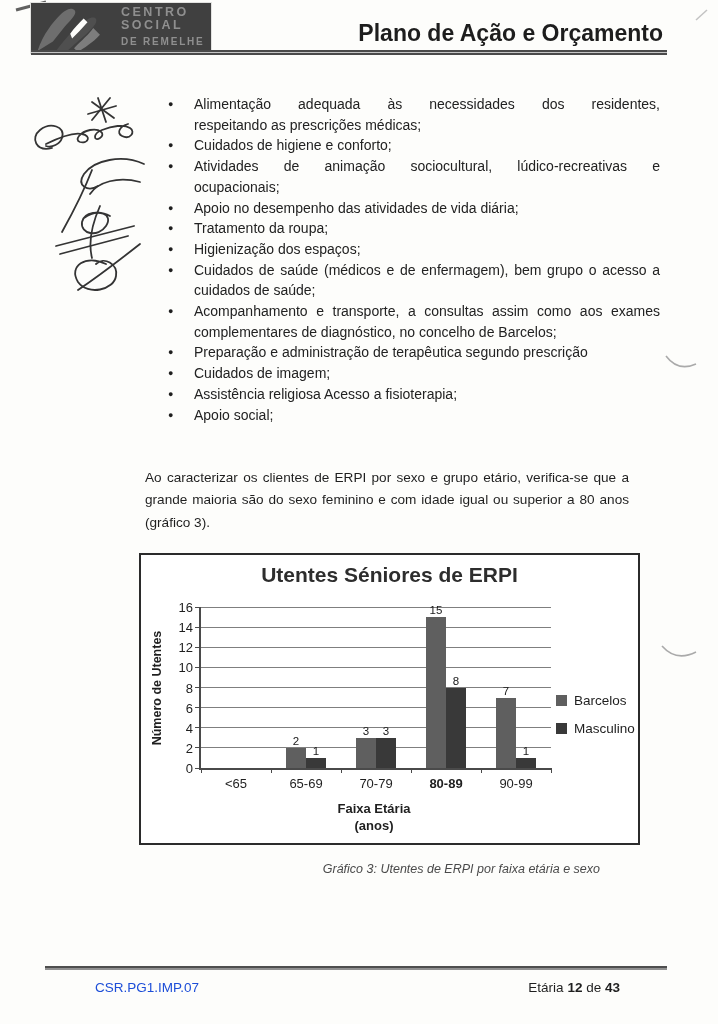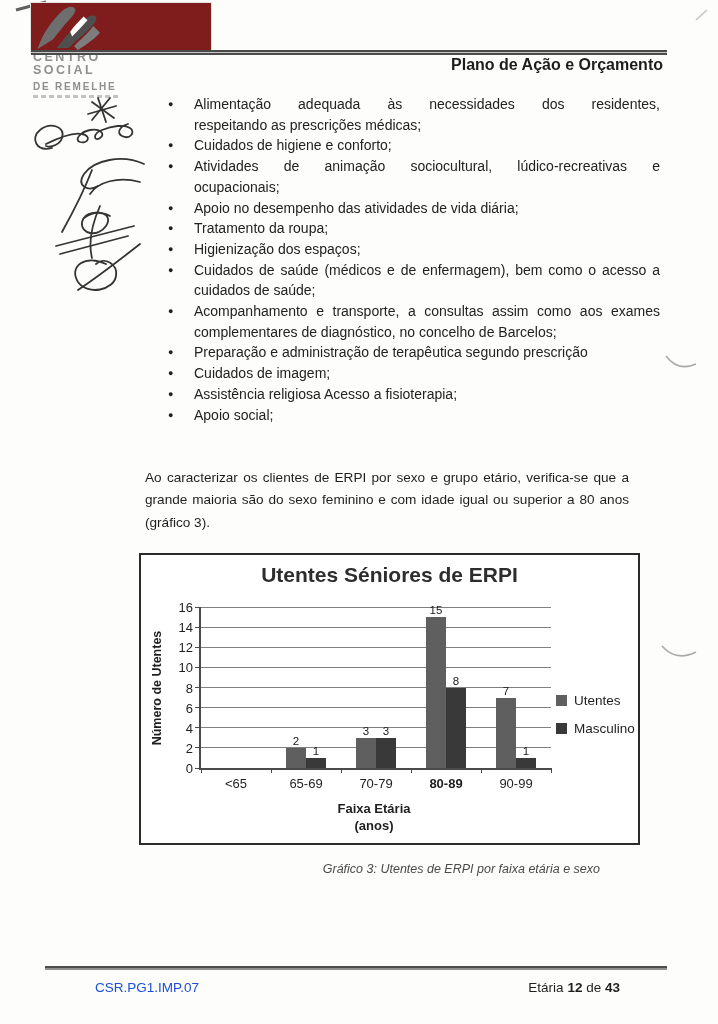--- a/index.html
+++ b/index.html
@@ -1,27 +1,27 @@
 <!DOCTYPE html>
 <html><head>
 <meta charset="utf-8">
 <style>
   html,body{margin:0;padding:0;background:#d9d9d9;}
   .page{position:relative;width:718px;height:1024px;margin:0 auto;background:#fdfdfb;
         font-family:"Liberation Sans",sans-serif;color:#222;overflow:hidden;}
   
-  .logo{position:absolute;left:30px;top:2px;width:180px;height:50px;display:flex;align-items:flex-start;
-        border:1px solid #e2e2e0;background:#7f1d1d;flex-direction:column;}
+  .logo{position:absolute;left:30px;top:2px;width:180px;height:50px;display:flex;align-items:flex-end;
+        border:1px solid #e2e2e0;background:#404040;}
   .logo svg{flex:none;}
   .logo-text{margin-left:2px;line-height:1;}
   .logo-line{font-weight:bold;color:#8f8f8f;letter-spacing:2.5px;font-size:12.5px;}
   .logo-line3{font-size:10px;letter-spacing:1.8px;margin-top:6px;}
   .logo-tagline{height:3px;width:86px;margin-top:3px;
         background:repeating-linear-gradient(90deg,#c3c3c3 0 5px,transparent 5px 8px);}
-  .header-title{position:absolute;top:20px;right:55px;font-size:16px;font-weight:600;color:#1d1d1d;margin-top:36px;}
+  .header-title{position:absolute;top:20px;right:55px;font-size:23px;font-weight:600;color:#1d1d1d;}
   .header-rule{position:absolute;left:31px;top:50px;width:636px;height:5px;
         background:linear-gradient(to bottom,#4a4a4a 0 2px,#c6c6c6 2px 3px,#4a4a4a 3px 5px);}
   .corner-mark{position:absolute;left:14px;top:0px;}
   .corner-mark-r{position:absolute;right:8px;top:8px;}
   
   .signature{position:absolute;left:22px;top:86px;}
   
   .services{position:absolute;left:168px;top:94px;width:492px;font-size:14px;line-height:20.7px;}
   .services li{display:flex;margin:0;padding:0;}
   .services .dot{flex:0 0 26px;color:#1e1e1e;font-size:13px;}
@@ -147,21 +147,21 @@
       </li>
       <li>
         <span class="dot" style="font-size: 9px; line-height: 20.7px;">●</span>
         <div class="txt">
           <div class="lline">Higienização dos espaços;</div>
         </div>
       </li>
       <li>
         <span class="dot" style="font-size: 9px; line-height: 20.7px;">●</span>
         <div class="txt">
-          <div class="jline">Cuidados de saúde (médicos e de enfermagem), bem como o acesso a</div>
+          <div class="jline">Cuidados de saúde (médicos e de enfermagem), bem grupo o acesso a</div>
           <div class="lline">cuidados de saúde;</div>
         </div>
       </li>
       <li>
         <span class="dot" style="font-size: 9px; line-height: 20.7px;">●</span>
         <div class="txt">
           <div class="jline">Acompanhamento e transporte, a consultas assim como aos exames</div>
           <div class="lline">complementares de diagnóstico, no concelho de Barcelos;</div>
         </div>
       </li>
@@ -257,21 +257,21 @@
         <div class="bar-label" style="left: 312px; bottom: 11.0625px;">1</div>
         <div class="xtick" style="left: 280px;">90-99</div>
       </div>
     <div class="xaxis-title">
       <div>Faixa Etária</div>
       <div>(anos)</div>
     </div>
     <div class="legend">
         <div class="legend-item">
           <div class="legend-swatch" style="background: rgb(95, 95, 95);"></div>
-          <div class="legend-label">Utentes</div>
+          <div class="legend-label">Barcelos</div>
         </div>
         <div class="legend-item">
           <div class="legend-swatch" style="background: rgb(57, 57, 57);"></div>
           <div class="legend-label">Masculino</div>
         </div>
       </div>
   </div>
 
   <div class="caption">Gráfico 3: Utentes de ERPI por faixa etária e sexo</div>
 

